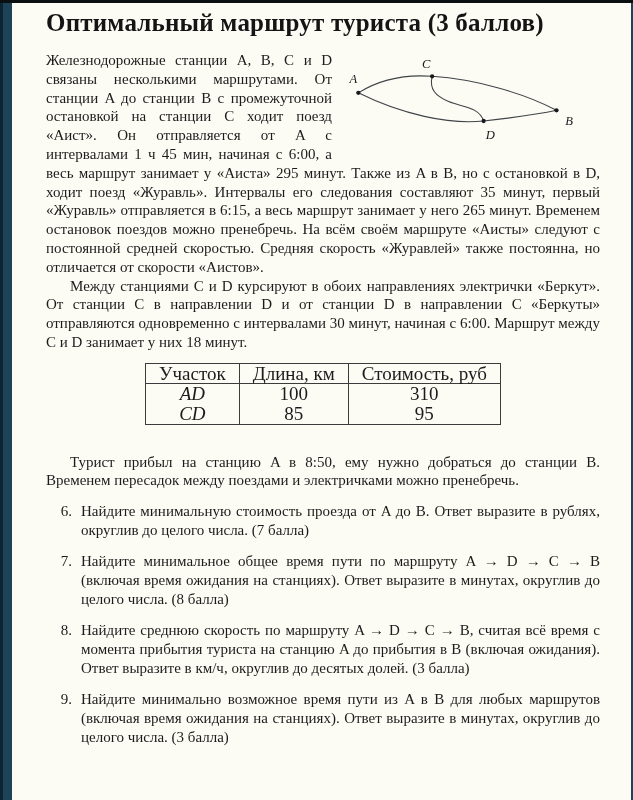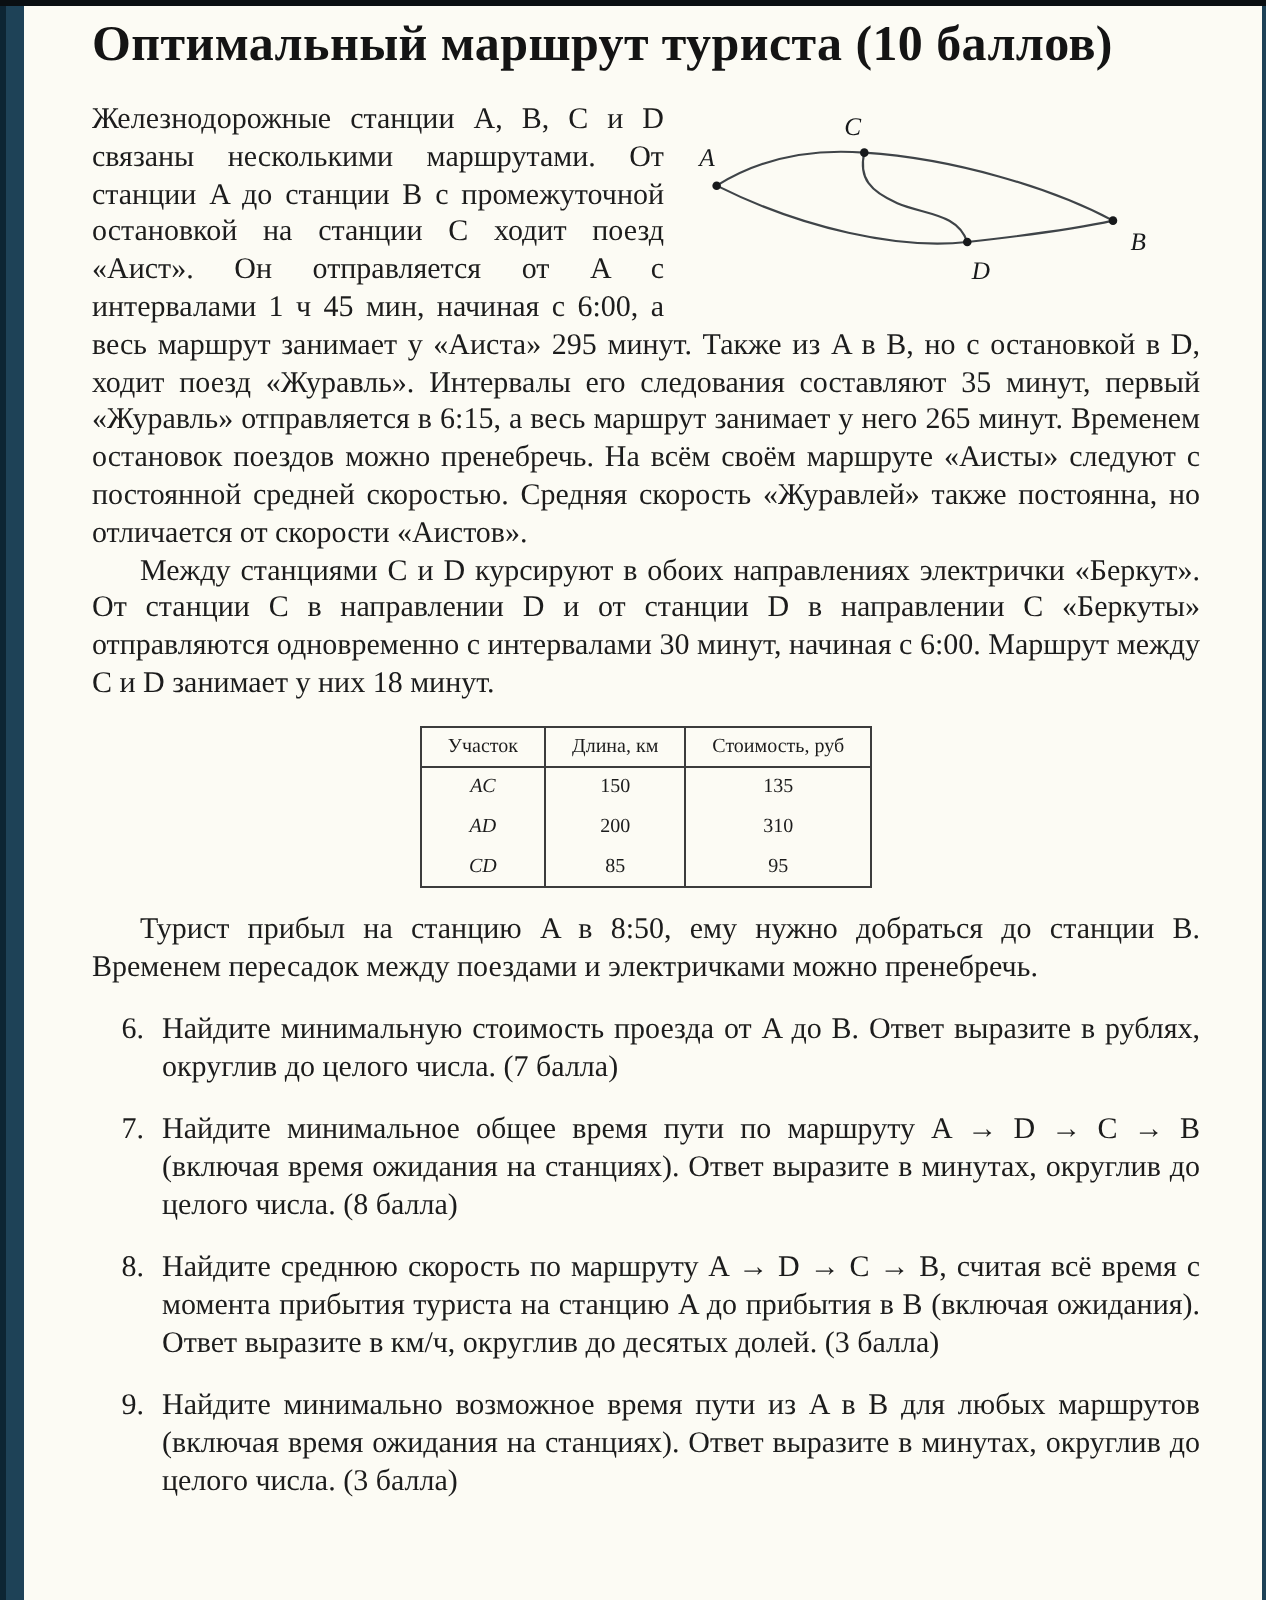--- a/index.html
+++ b/index.html
@@ -18,21 +18,21 @@
   .para{
     font-size:15px;line-height:18.8px;text-align:justify;margin:0;
     hyphens:auto;-webkit-hyphens:auto;
   }
   .indent{text-indent:24px;}
   .figure{
     float:right;width:258px;height:102px;margin:2px 0 8px 10px;
   }
   .figure svg{display:block;width:258px;height:102px;}
   table.rates{
-    border-collapse:collapse;margin:11px auto 12px auto;font-size:10px;
+    border-collapse:collapse;margin:11px auto 28px auto;font-size:19px;
     border:1px solid #3c3c3c;
   }
   table.rates th, table.rates td{
     border-left:1px solid #3c3c3c;border-right:1px solid #3c3c3c;
     padding:1px 13px;text-align:center;font-weight:normal;line-height:17.6px;
   }
   table.rates thead th{border-bottom:1px solid #3c3c3c;}
   td.seg{font-style:italic;}
   .questions{margin-top:12px;}
   .q{display:flex;margin:0 0 12px 0;font-size:15px;line-height:19px;}
@@ -43,21 +43,21 @@
 </style>
 </head>
 <body>
 
 <div class="edge-top"></div>
 <div class="edge-left"></div>
 <div class="edge-right"></div>
 
 <div class="content">
 
-  <h1 class="title">Оптимальный маршрут туриста (10 баллов)</h1>
+  <h1 class="title">Оптимальный маршрут туриста (3 баллов)</h1>
 
   <div class="para">
     <span class="figure">
       <svg viewBox="0 0 260 105" xmlns="http://www.w3.org/2000/svg">
 
         <path class="diagram-curve" d="M14,41 C38,26 64,22 90,24 C136,27 186,42 218,59"></path>
 
         <path class="diagram-curve" d="M14,41 C58,63 108,74 143,70 C170,67 200,63 218,59"></path>
 
         <path class="diagram-curve" d="M90,24 C87,37 93,44 107,50 C121,56 138,55 143,70"></path>
@@ -80,27 +80,22 @@
   <table class="rates">
     <thead>
       <tr>
         <th>Участок</th>
         <th>Длина, км</th>
         <th>Стоимость, руб</th>
       </tr>
     </thead>
     <tbody>
       <tr>
-        <td class="seg">AC</td>
-        <td>150</td>
-        <td>135</td>
-      </tr>
-      <tr>
         <td class="seg">AD</td>
-        <td>200</td>
+        <td>100</td>
         <td>310</td>
       </tr>
       <tr>
         <td class="seg">CD</td>
         <td>85</td>
         <td>95</td>
       </tr>
     </tbody>
   </table>
 

